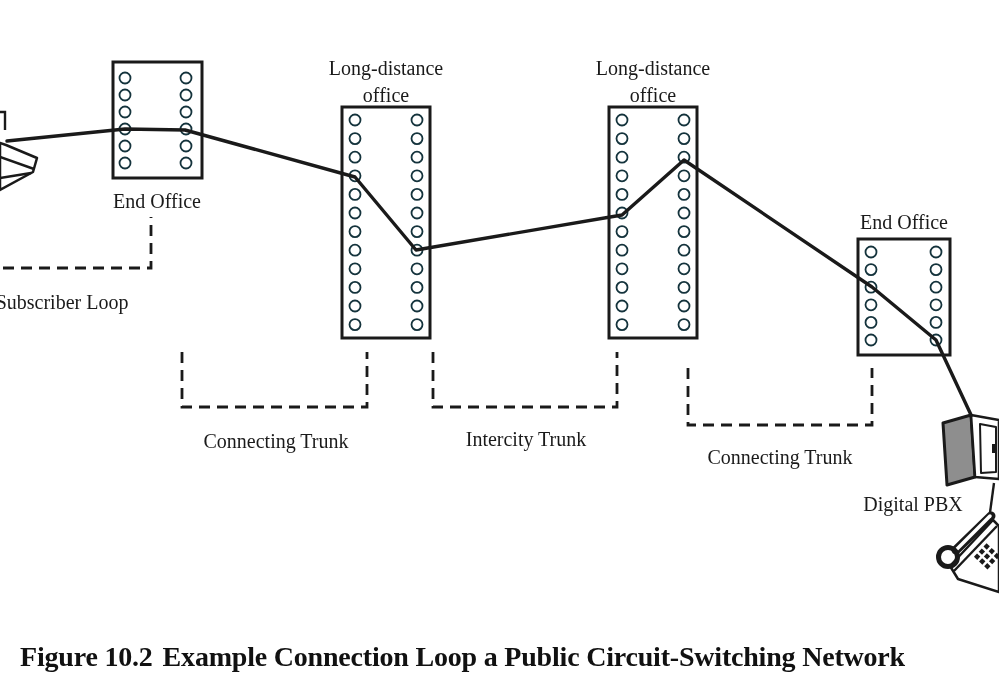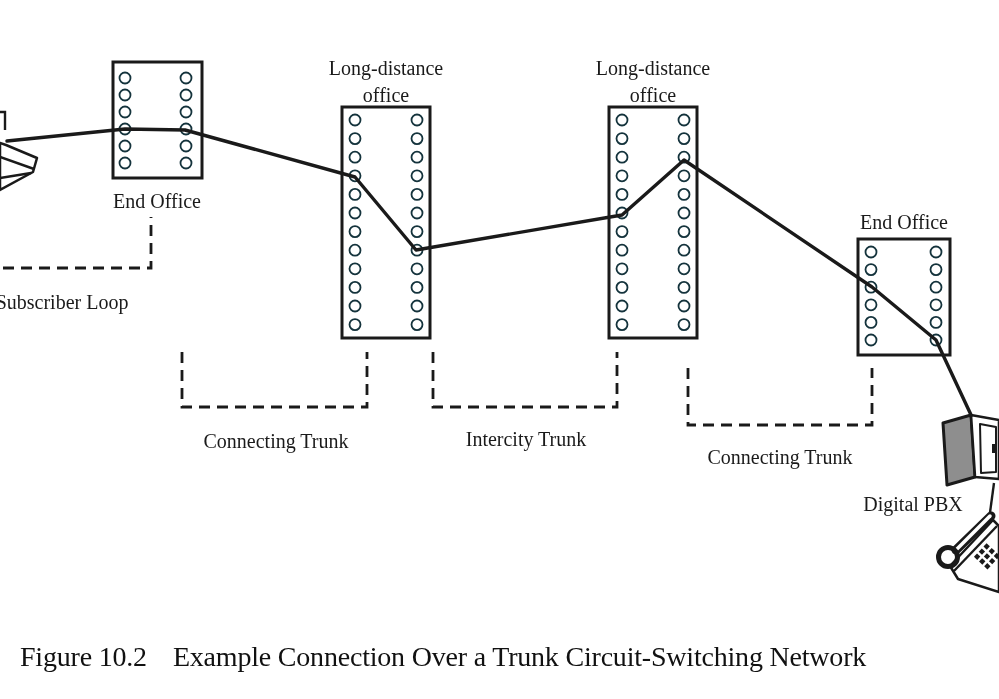--- a/index.html
+++ b/index.html
@@ -15,22 +15,22 @@
   .thinline { fill:none; stroke:#1a1a1a; stroke-width:2.4; }
   .dash     { fill:none; stroke:#1a1a1a; stroke-width:2.8; stroke-dasharray:11 7; }
   .lbl      { font-family:"Liberation Serif", serif; font-size:20px; fill:#1a1a1a; text-anchor:middle; }
   .phone-part { fill:#ffffff; stroke:#1a1a1a; stroke-width:2.5; stroke-linejoin:round; }
   .pbx-side  { fill:#8e8e8e; stroke:#1a1a1a; stroke-width:3; stroke-linejoin:round; }
   .pbx-front { fill:#ffffff; stroke:#1a1a1a; stroke-width:2.6; stroke-linejoin:round; }
   .pbx-door  { fill:none; stroke:#1a1a1a; stroke-width:2; stroke-linejoin:round; }
   .key       { fill:#1a1a1a; }
   #caption {
     position:absolute; left:20px; top:641px; width:960px;
-    display:flex; gap:26px; align-items:baseline;
-    font-weight:400; font-size:28px; color:#111; letter-spacing:-0.2px;
+    display:flex; gap:10px; align-items:baseline;
+    font-weight:700; font-size:28px; color:#111; letter-spacing:-0.2px;
     white-space:nowrap;
   }
 </style>
 </head>
 <body>
 
 <div id="canvas">
 
   <svg viewBox="0 0 999 620" width="999" height="620">
 
@@ -179,16 +179,16 @@
 
     <text class="lbl" x="62" y="309">Subscriber Loop</text>
     <text class="lbl" x="276" y="448">Connecting Trunk</text>
     <text class="lbl" x="526" y="446">Intercity Trunk</text>
     <text class="lbl" x="780" y="464">Connecting Trunk</text>
     <text class="lbl" x="913" y="511">Digital PBX</text>
   </svg>
 
   <div id="caption">
     <span>Figure 10.2</span>
-    <span>Example Connection Over a Trunk Circuit-Switching Network</span>
+    <span>Example Connection Loop a Public Circuit-Switching Network</span>
   </div>
 
 </div>
 
 </body></html>

